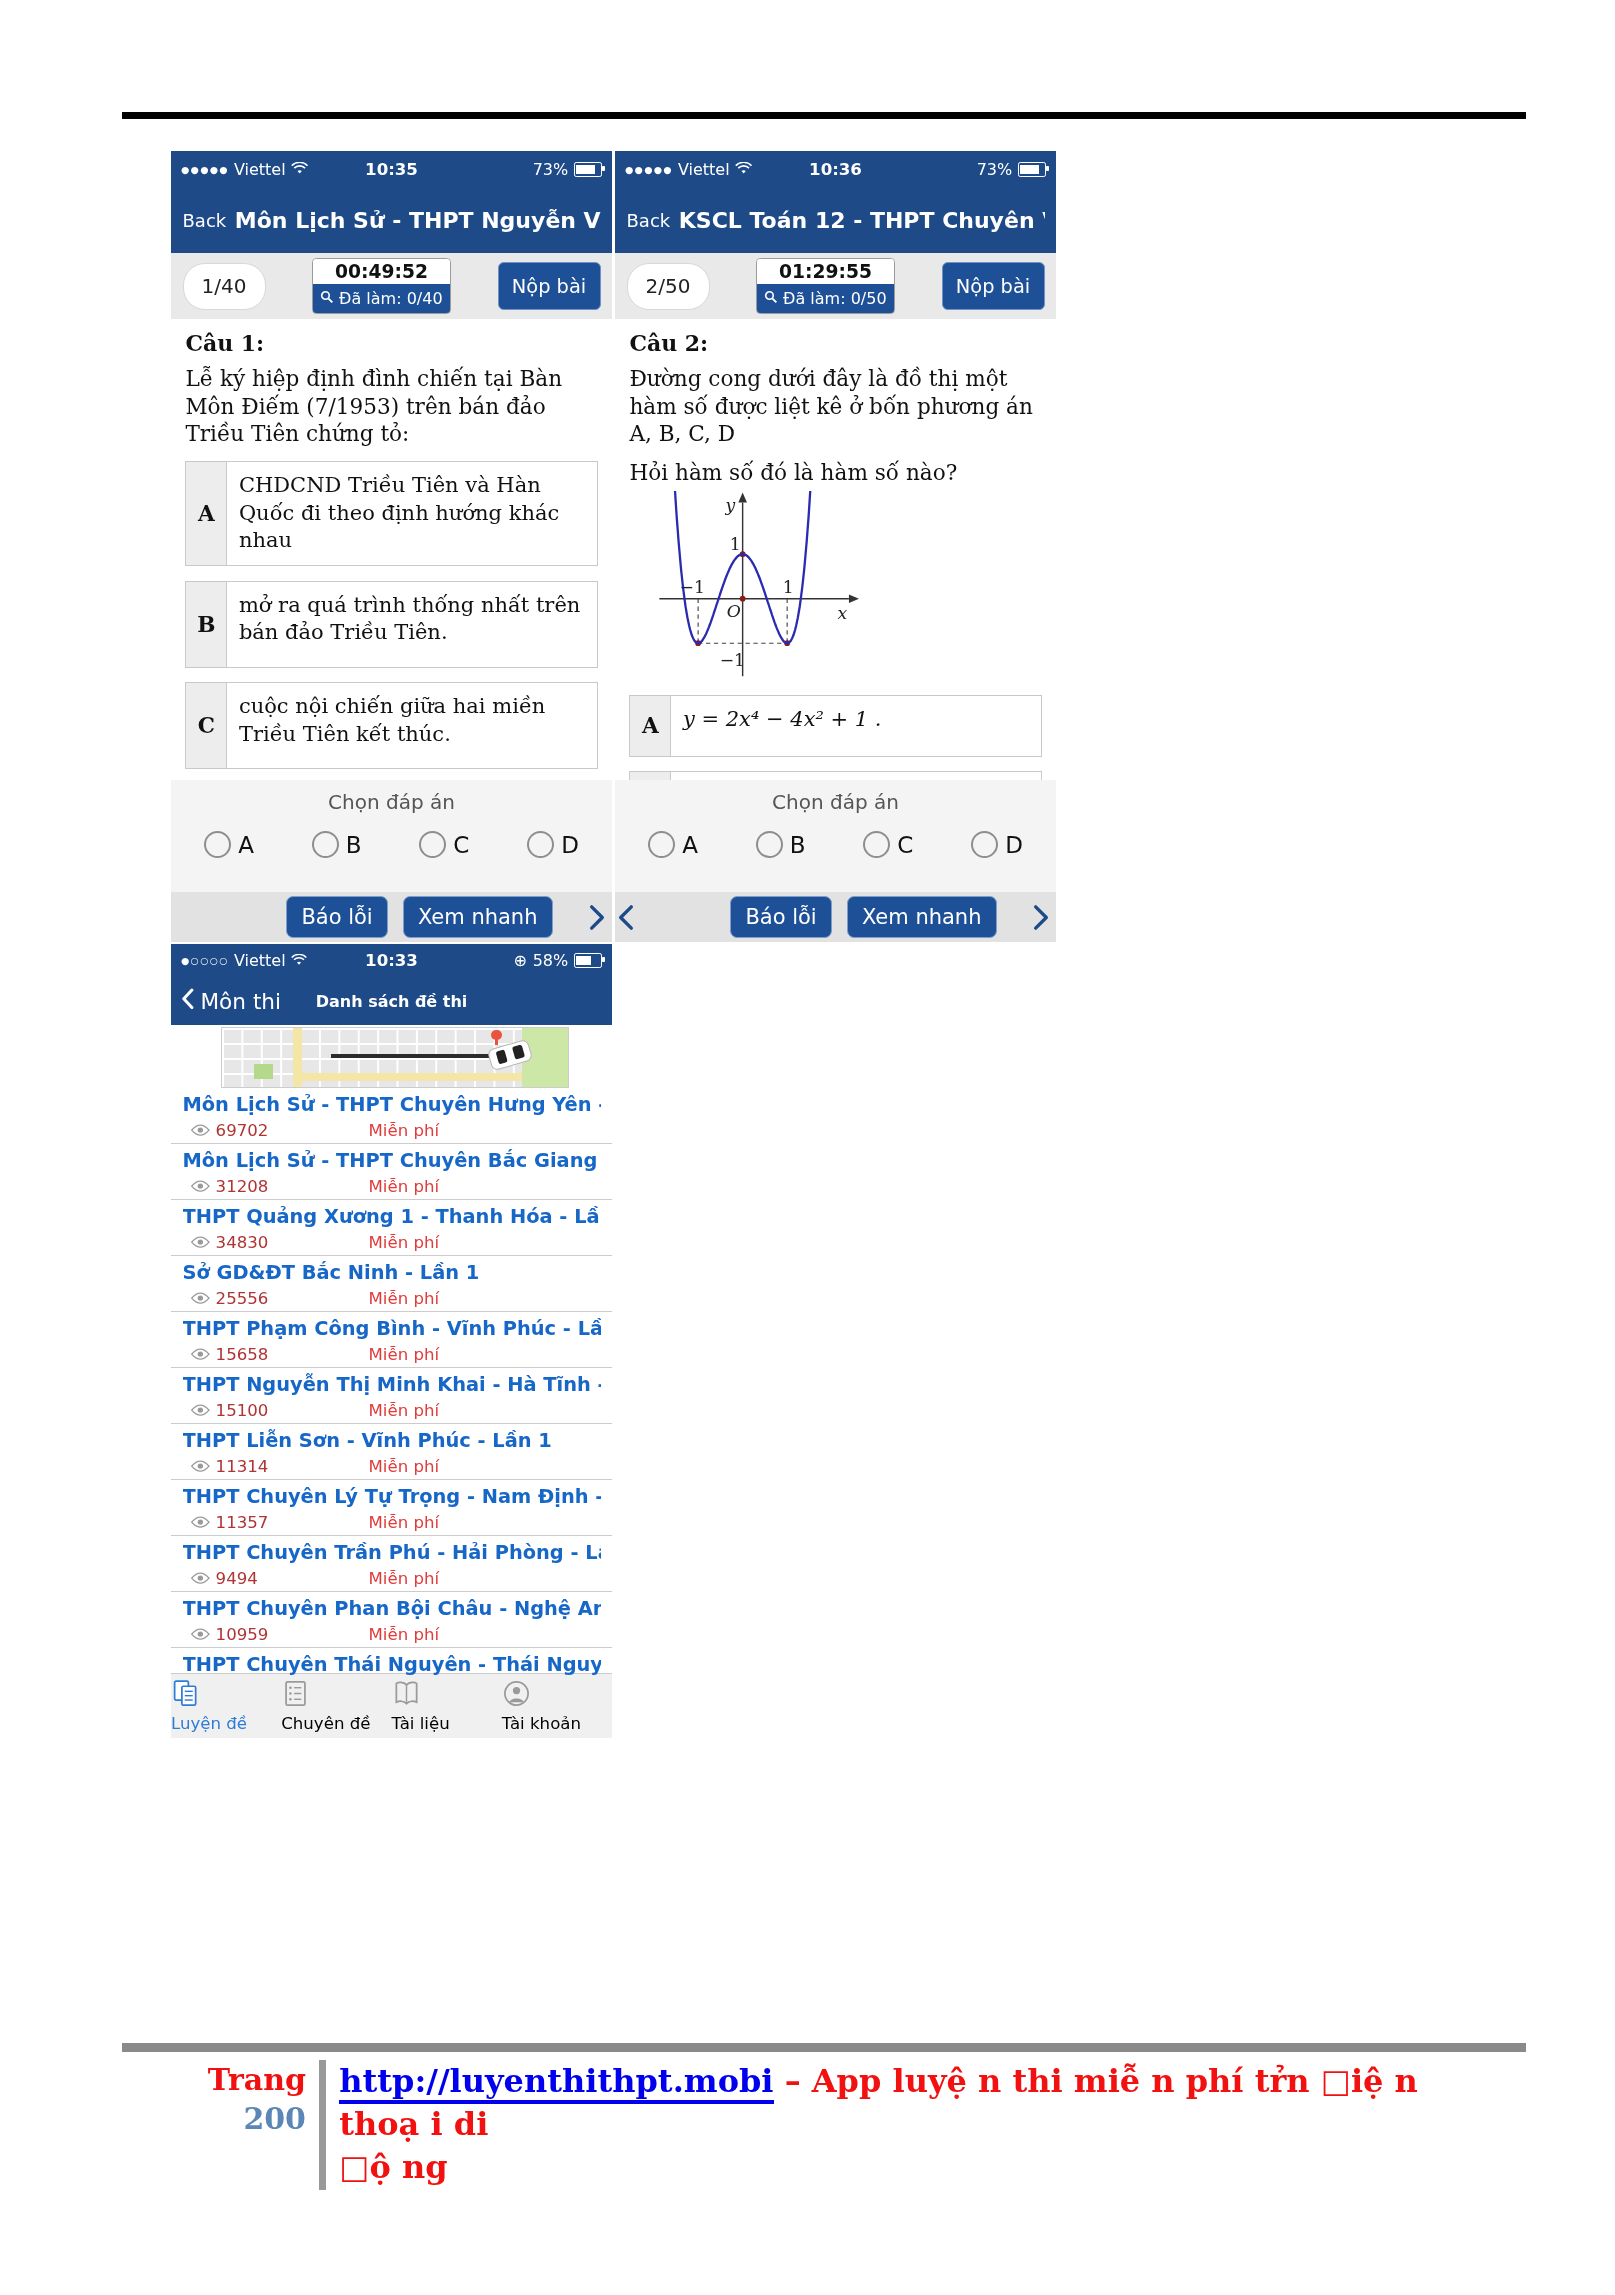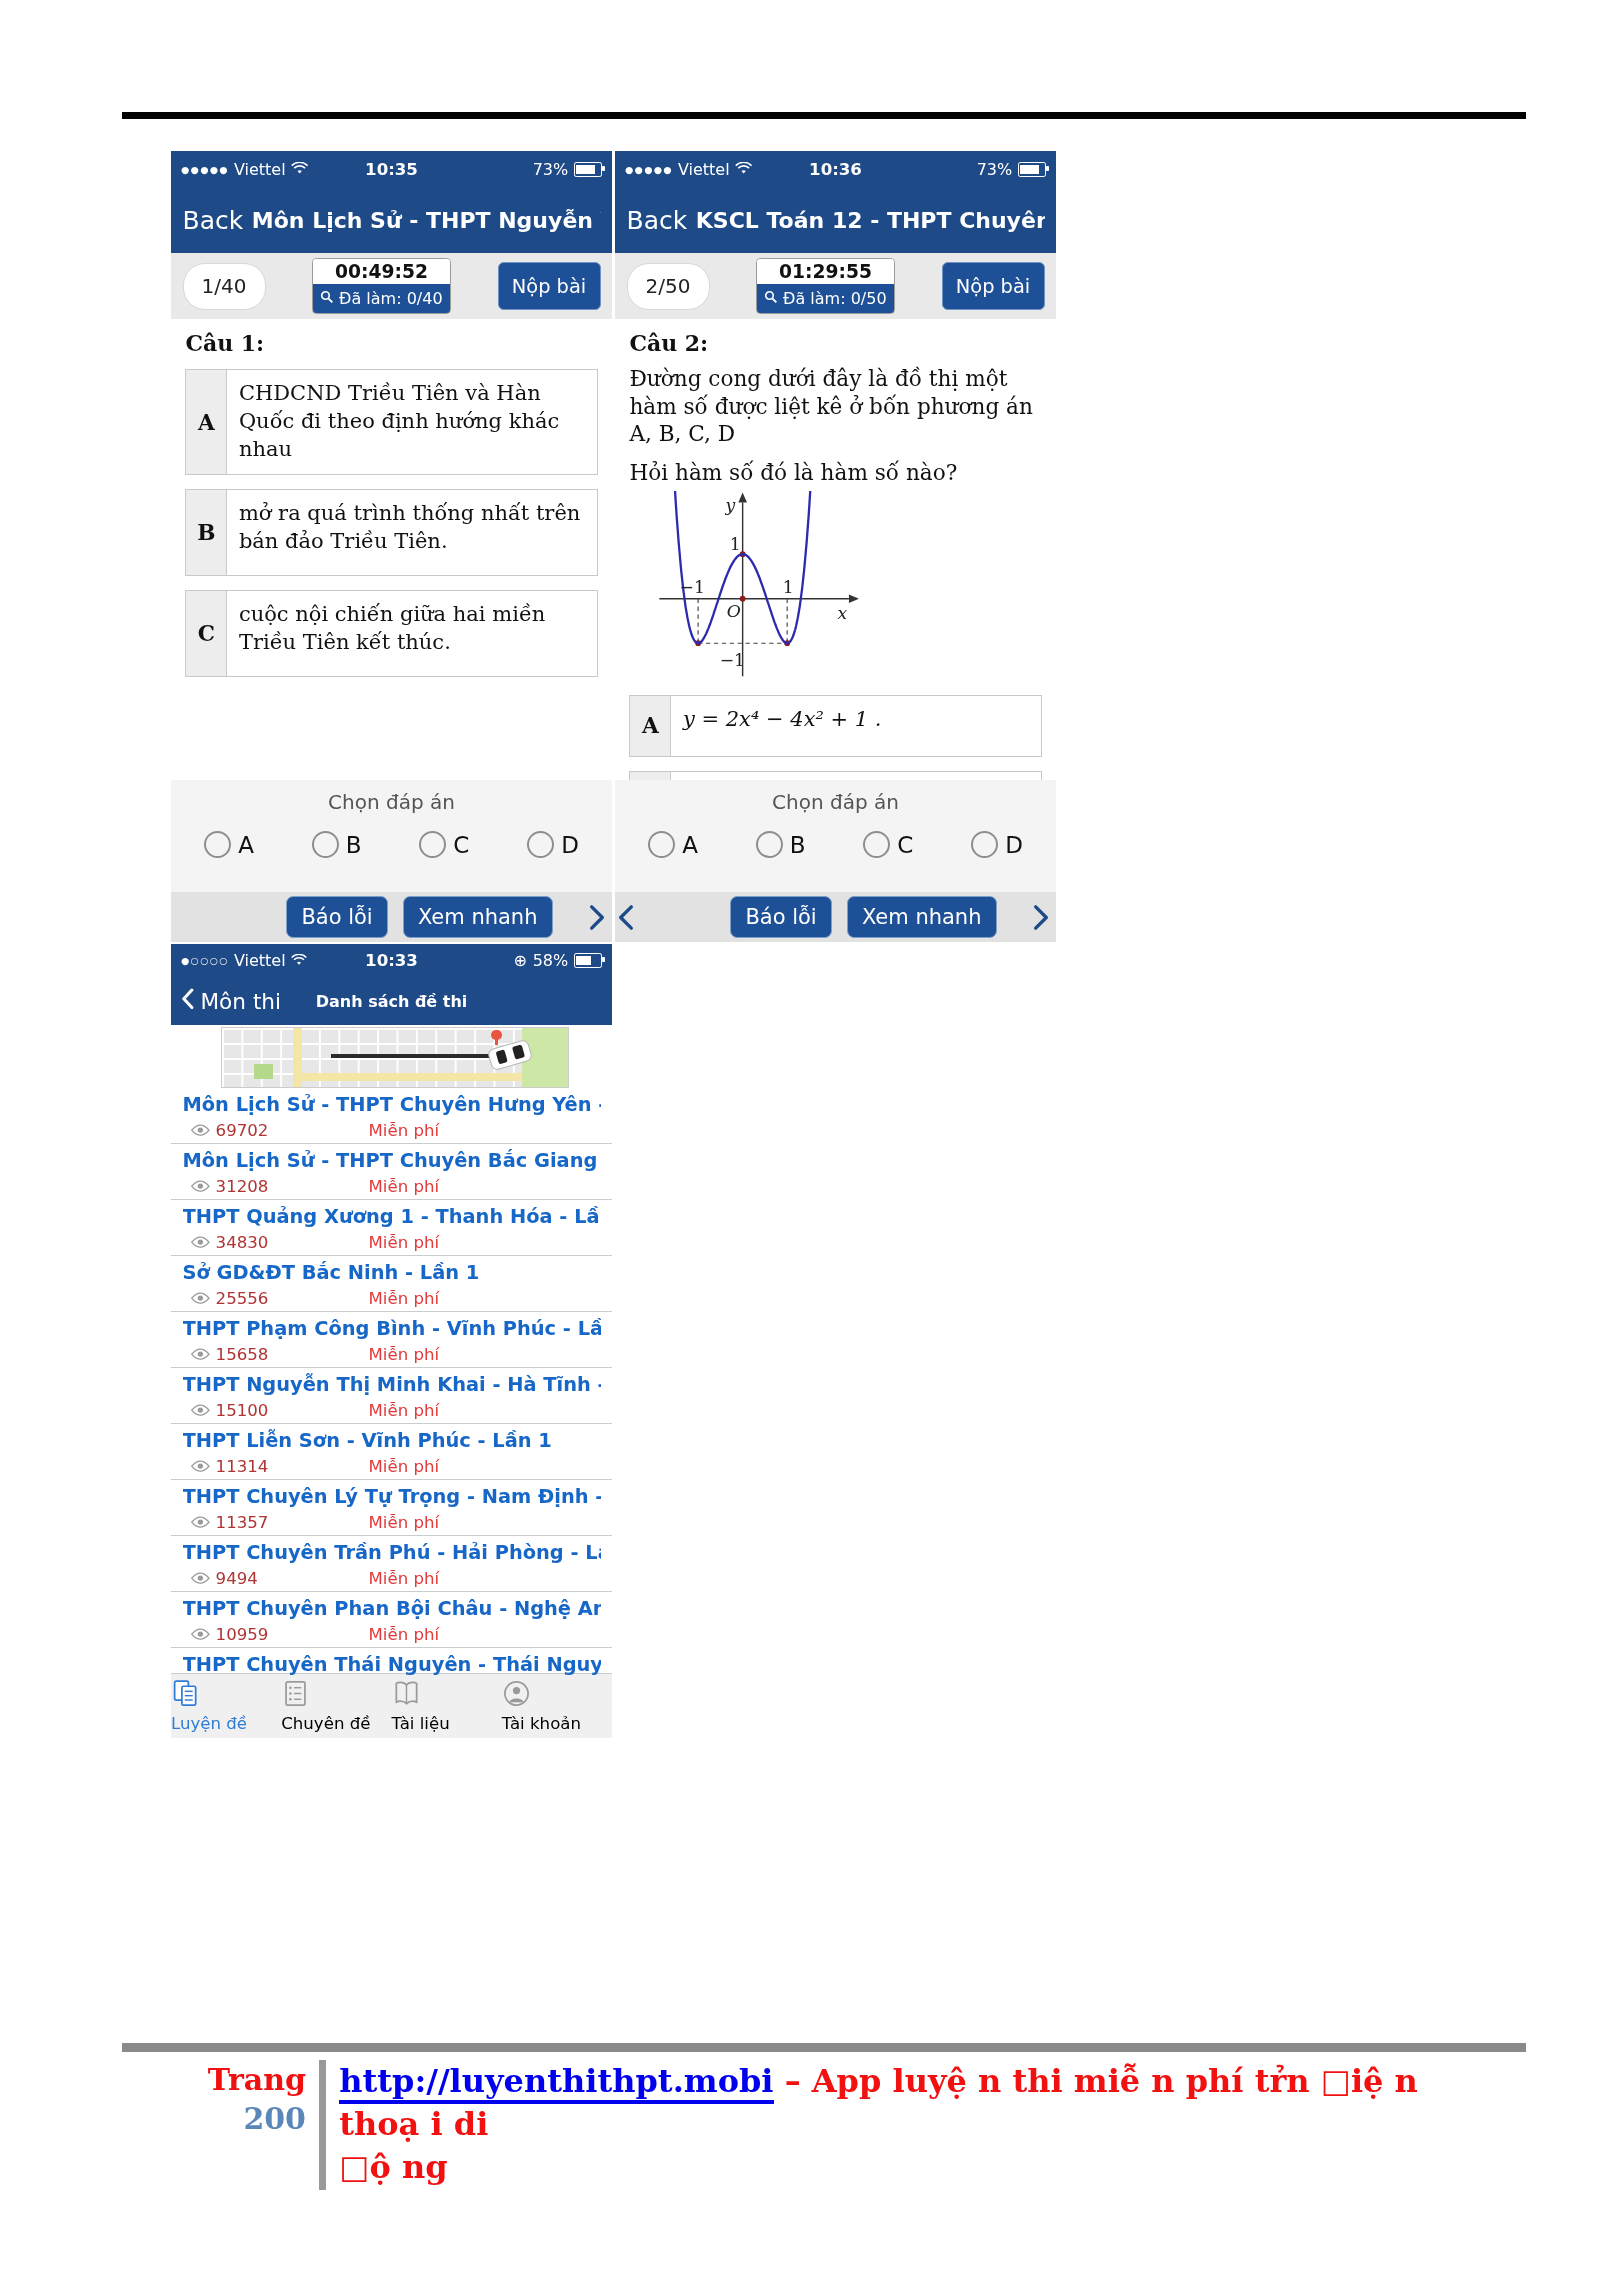--- a/index.html
+++ b/index.html
@@ -25,21 +25,21 @@
   .sb-dots{font-size:9.4px;letter-spacing:1.4px;}
   .sb-carrier{font-size:16px;}
   .sb-time{flex:0 0 auto;font-weight:bold;font-size:16.6px;}
   .sb-right{flex:1;display:flex;justify-content:flex-end;align-items:center;gap:5.8px;}
   .battery{width:26px;height:12.2px;border:1.4px solid #fff;border-radius:2.2px;position:relative;}
   .battery::after{content:"";position:absolute;right:-3.6px;top:2.9px;width:2.2px;height:5px;background:#fff;border-radius:0.7px;}
   .battery-fill{position:absolute;left:1.4px;top:1.4px;bottom:1.4px;background:#fff;width:70%;}
 
   .navbar{height:65px;background:var(--navy);color:#fff;display:flex;align-items:center;
           gap:8.6px;padding:0 11.5px;box-sizing:border-box;}
-  .nav-back{font-size:25px;flex:0 0 auto;cursor:pointer;}
+  .nav-back{font-size:18px;flex:0 0 auto;cursor:pointer;}
   .nav-title{font-size:22px;font-weight:bold;white-space:nowrap;overflow:hidden;}
 
   .toolbar{height:66px;background:#e9e9e9;display:flex;align-items:center;justify-content:space-between;
            padding:0 11.5px;box-sizing:border-box;}
   .pill{width:81px;height:45px;background:#fff;border:0.7px solid #d8d8d8;border-radius:22px;
         display:flex;align-items:center;justify-content:center;font-size:20px;color:#222;}
   .timerbox{width:137px;border:0.7px solid #9b9b9b;border-radius:4.3px;overflow:hidden;}
   .timer-top{height:24.5px;background:#fff;display:flex;align-items:center;justify-content:center;
              font-size:18.7px;font-weight:bold;color:#111;}
   .timer-bottom{height:29px;background:var(--btn-blue);color:#fff;display:flex;align-items:center;
@@ -165,20 +165,21 @@
               <circle cx="8" cy="8" r="5.5" stroke="#fff" stroke-width="2.4" fill="none"></circle>
               <line x1="12.5" y1="12.5" x2="18" y2="18" stroke="#fff" stroke-width="2.8"></line>
             </svg></span>
         <span>Đã làm: 0/40</span>
       </div>
     </div>
     <div class="submit-btn">Nộp bài</div>
   </div>
   <div class="content">
     <div class="qlabel">Câu 1:</div>
+    <div class="qtext">Lễ ký hiệp định đình chiến tại Bàn Môn Điếm (7/1953) trên bán đảo Triều Tiên chứng tỏ:</div>
     <div class="options">
       <div class="option opt-tall">
         <div class="key">A</div>
         <div class="txt">CHDCND Triều Tiên và Hàn Quốc đi theo định hướng khác nhau</div>
       </div>
       <div class="option opt-tall">
         <div class="key">B</div>
         <div class="txt">mở ra quá trình thống nhất trên bán đảo Triều Tiên.</div>
       </div>
       <div class="option opt-tall">

